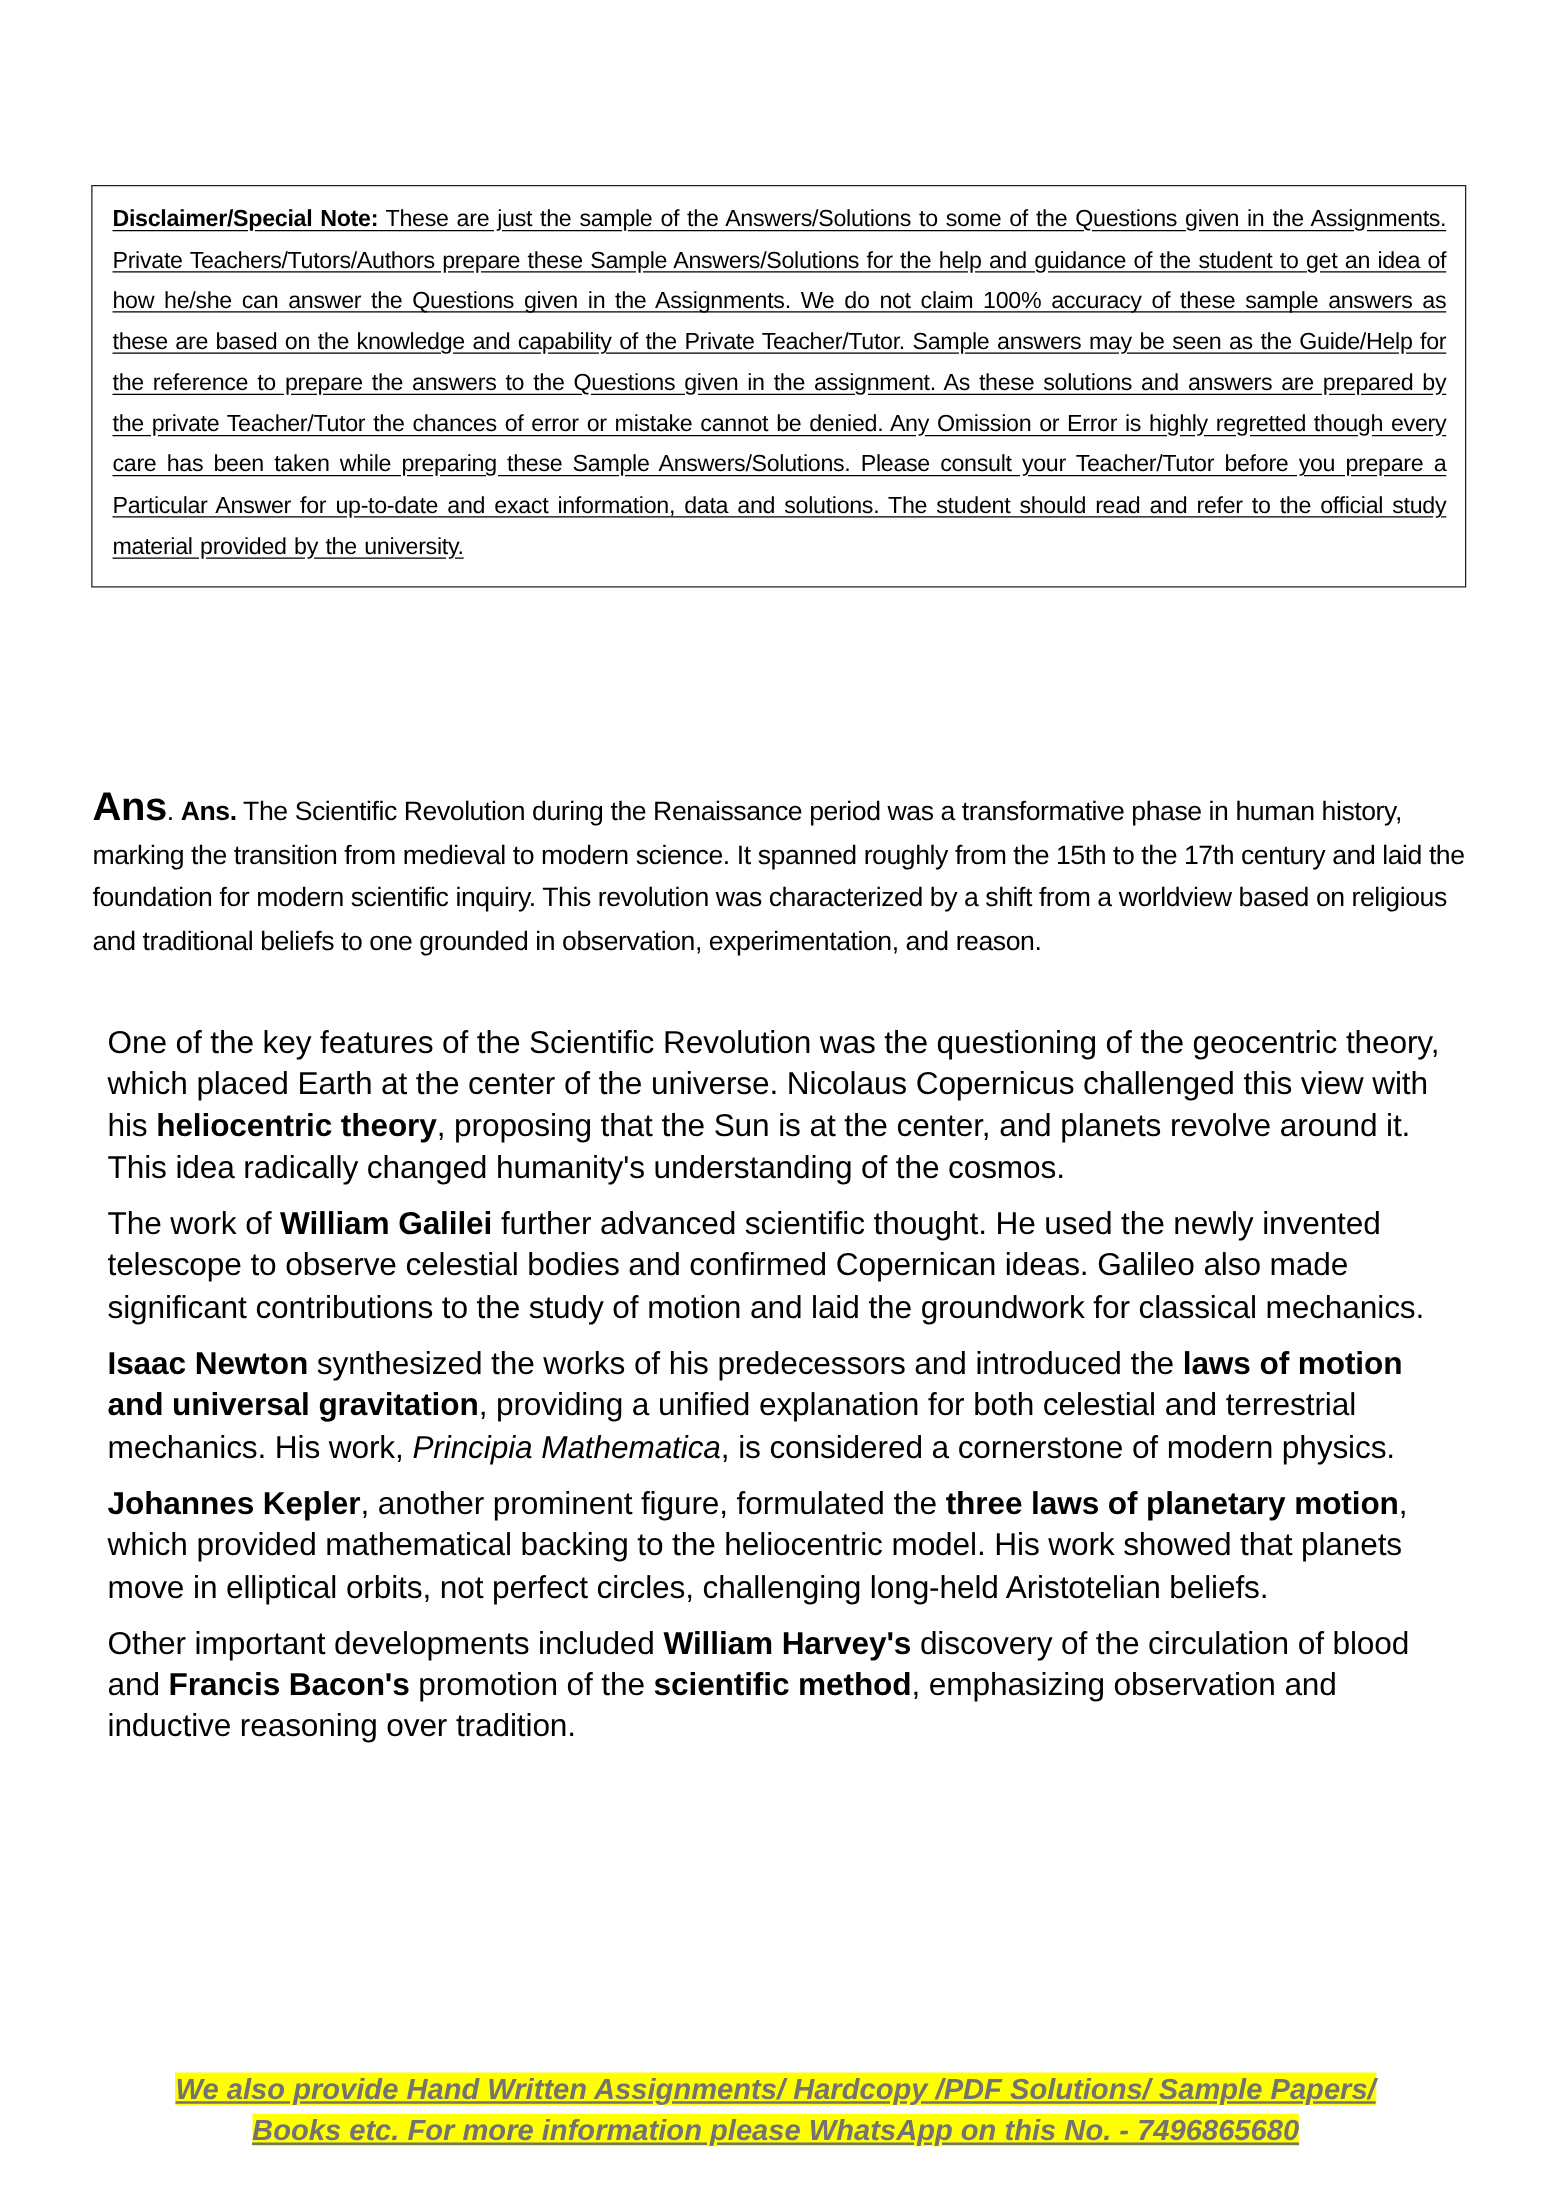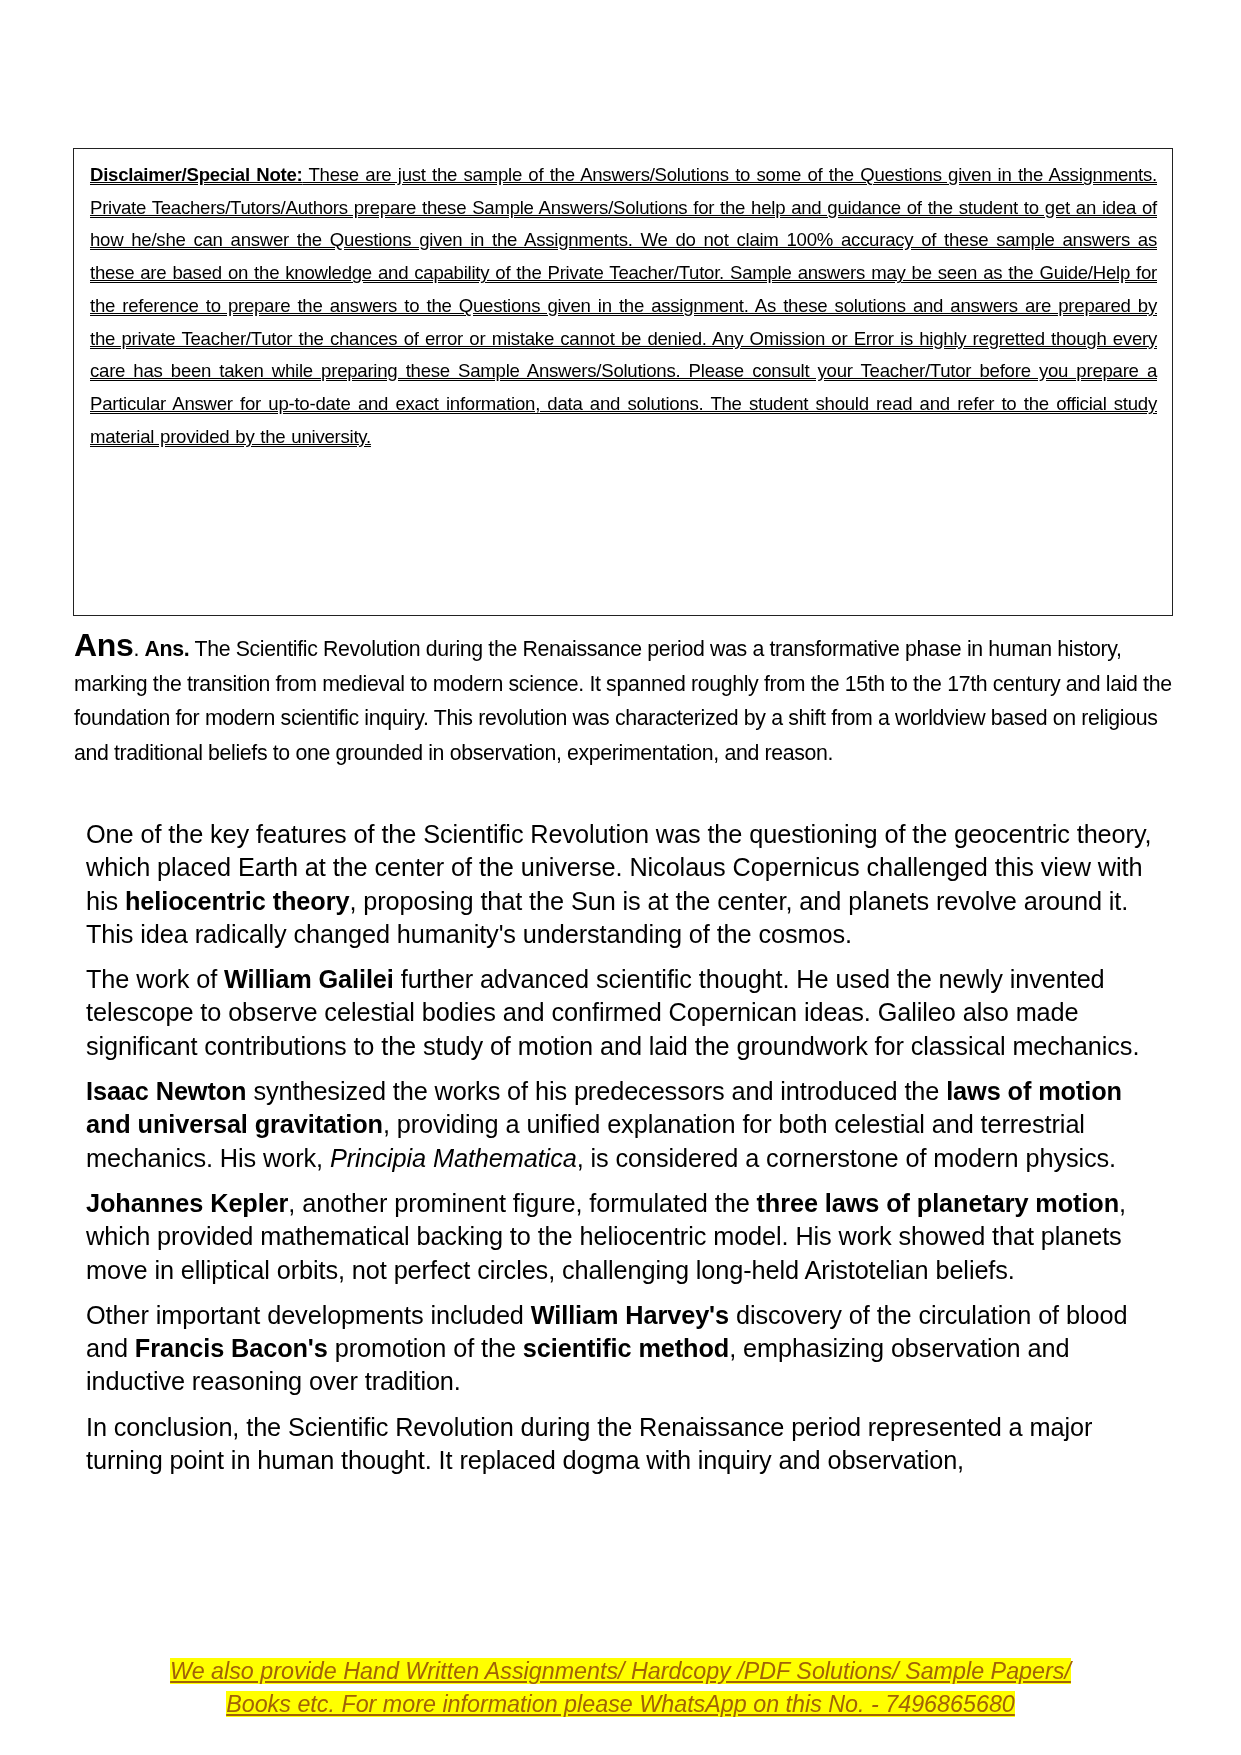--- a/index.html
+++ b/index.html
@@ -1,24 +1,23 @@
 <!DOCTYPE html>
 <html><head>
 <meta charset="utf-8">
 <style>
   html, body { margin: 0; padding: 0; background: #ffffff; }
   body { width: 1241px; height: 1755px; position: relative; overflow: hidden; color: #000; }
   .page { position: absolute; left: 0; top: 0; width: 1241px; height: 1755px; background: #fff; }
 
   
   .disclaimer-box {
-    position: absolute; left: 73px; top: 148px; width: 1100px; height: 468px;
+    position: absolute; left: 73px; top: 148px; width: 1100px; height: 322px;
     border: 1.5px solid #222; box-sizing: border-box;
     padding: 10px 15px 0 16px;
-    text-decoration: underline;
   }
   .disclaimer-text {
     font-family: "Liberation Sans", sans-serif;
     font-size: 18.6px; line-height: 32.7px;
     text-align: justify; text-align-last: left;
     text-decoration: underline; text-underline-offset: 3px;
     letter-spacing: -0.25px; word-spacing: 1px;
     margin: 0;
   }
   .disclaimer-text .lead { font-weight: bold; }
@@ -45,22 +44,22 @@
     font-family: "Liberation Sans", sans-serif; font-size: 25.3px; line-height: 33.3px;
     letter-spacing: -0.1px;
   }
   .body-block p { margin: 12px; }
   .body-block b { font-weight: bold; }
   .body-block i { font-style: italic; }
 
   
   .footer {
     position: absolute; left: 0; top: 1655px; width: 1241px; text-align: center;
-    font-family: "Liberation Sans", sans-serif; font-weight: normal; font-style: italic;
-    font-size: 23.3px; line-height: 33px; color: #a16207;
+    font-family: "Liberation Sans", sans-serif; font-weight: bold; font-style: italic;
+    font-size: 23.3px; line-height: 33px; color: #737373;
   }
   .footer .line { display: inline; background: #ffff00; text-decoration: underline; text-underline-offset: 2px; }
 </style>
 </head>
 <body>
 
 <div class="page">
 
   <div class="disclaimer-box">
     <p class="disclaimer-text"><span class="lead">Disclaimer/Special Note:</span><span> These are just the sample of the Answers/Solutions to some of the Questions given in the Assignments. Private Teachers/Tutors/Authors prepare these Sample Answers/Solutions for the help and guidance of the student to get an idea of how he/she can answer the Questions given in the Assignments. We do not claim 100% accuracy of these sample answers as these are based on the knowledge and capability of the Private Teacher/Tutor. Sample answers may be seen as the Guide/Help for the reference to prepare the answers to the Questions given in the assignment. As these solutions and answers are prepared by the private Teacher/Tutor the chances of error or mistake cannot be denied. Any Omission or Error is highly regretted though every care has been taken while preparing these Sample Answers/Solutions. Please consult your Teacher/Tutor before you prepare a Particular Answer for up-to-date and exact information, data and solutions. The student should read and refer to the official study material provided by the university.</span></p>
@@ -68,21 +67,20 @@
 
 
   <p class="answer-intro"><span class="ans-label">Ans</span><span>. </span><span class="ans-label2">Ans.</span><span> The Scientific Revolution during the Renaissance period was a transformative phase in human history, marking the transition from medieval to modern science. It spanned roughly from the 15th to the 17th century and laid the foundation for modern scientific inquiry. This revolution was characterized by a shift from a worldview based on religious and traditional beliefs to one grounded in observation, experimentation, and reason.</span></p>
 
   <div class="body-block">
     <p><span>One of the key features of the Scientific Revolution was the questioning of the geocentric theory, which placed Earth at the center of the universe. Nicolaus Copernicus challenged this view with his </span><b>heliocentric theory</b><span>, proposing that the Sun is at the center, and planets revolve around it. This idea radically changed humanity's understanding of the cosmos.</span></p>
     <p><span>The work of </span><b>William Galilei</b><span> further advanced scientific thought. He used the newly invented telescope to observe celestial bodies and confirmed Copernican ideas. Galileo also made significant contributions to the study of motion and laid the groundwork for classical mechanics.</span></p>
     <p><b>Isaac Newton</b><span> synthesized the works of his predecessors and introduced the </span><b>laws of motion and universal gravitation</b><span>, providing a unified explanation for both celestial and terrestrial mechanics. His work, </span><i>Principia Mathematica</i><span>, is considered a cornerstone of modern physics.</span></p>
     <p><b>Johannes Kepler</b><span>, another prominent figure, formulated the </span><b>three laws of planetary motion</b><span>, which provided mathematical backing to the heliocentric model. His work showed that planets move in elliptical orbits, not perfect circles, challenging long-held Aristotelian beliefs.</span></p>
     <p><span>Other important developments included </span><b>William Harvey's</b><span> discovery of the circulation of blood and </span><b>Francis Bacon's</b><span> promotion of the </span><b>scientific method</b><span>, emphasizing observation and inductive reasoning over tradition.</span></p>
-    <p><span>In conclusion, the Scientific Revolution during the Renaissance period represented a major turning point in human thought. It replaced dogma with inquiry and observation,</span></p>
   </div>
 
   <div class="footer">
     <span class="line">We also provide Hand Written Assignments/ Hardcopy /PDF Solutions/ Sample Papers/</span><br>
     <span class="line">Books etc. For more information please WhatsApp on this No. - 7496865680</span>
   </div>
 
 </div>
 
 </body></html>

